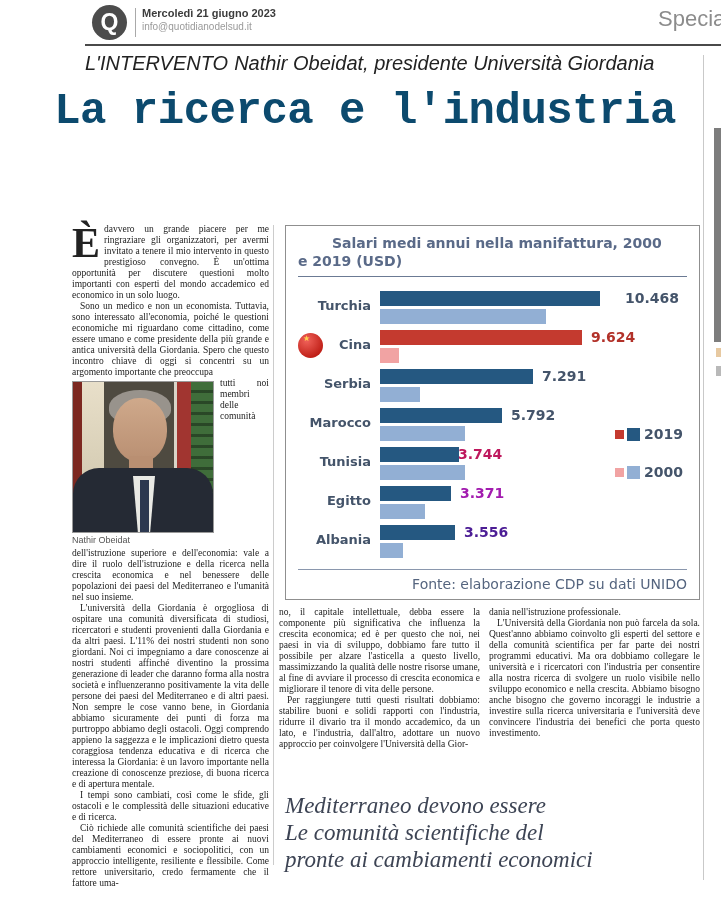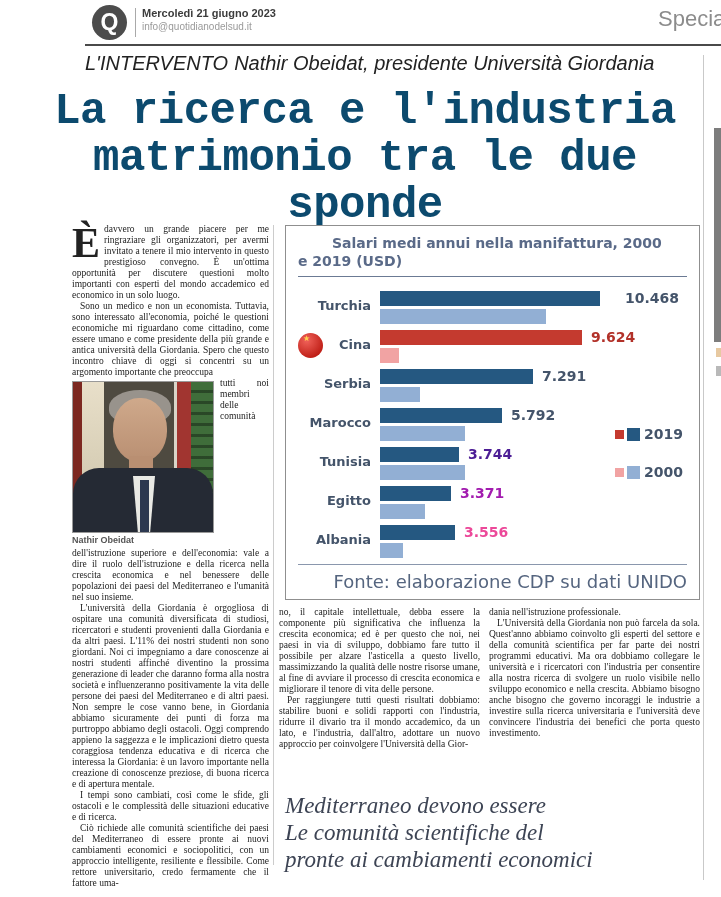--- a/index.html
+++ b/index.html
@@ -30,21 +30,21 @@
   .bodycol{position:absolute;font-size:9.5px;line-height:11px;text-align:justify;color:#222;}
   .col1{left:72px;top:224px;width:197px;}
   .col2{left:279px;top:607px;width:201px;}
   .col3{left:489px;top:607px;width:211px;}
   .bodycol p{margin:0;}
   .indent{text-indent:8px;}
   .dropcap{float:left;font-size:42px;line-height:34px;padding:2px 4px 0 0;font-weight:bold;
         font-family:"Liberation Serif",serif;}
 
   
-  .photo-float{float:left;width:142px;margin:3px 6px 2px 0;font-weight:bold;}
+  .photo-float{float:left;width:142px;margin:3px 6px 2px 0;}
   .photo{position:relative;width:140px;height:150px;overflow:hidden;background:#4e4a40;border:1px solid #999;}
   .ph-curtain{position:absolute;left:0;top:0;width:9px;height:100%;background:#7c2820;}
   .ph-frame{position:absolute;left:9px;top:0;width:22px;height:100%;
         background:linear-gradient(#e8dfc9,#cbc2a8);}
   .ph-pole{position:absolute;right:36px;top:0;width:3px;height:100%;background:#d9d5c9;}
   .ph-flag{position:absolute;right:0;top:0;width:36px;height:100%;
         background:linear-gradient(90deg,#a13530 0 14px,#3f6d3a 14px 36px);}
   .ph-flag-stripes{position:absolute;right:0;top:0;width:22px;height:100%;
         background:repeating-linear-gradient(180deg,transparent 0 8px,rgba(15,25,15,.45) 8px 11px);}
   .ph-hair{position:absolute;left:36px;top:8px;width:62px;height:34px;background:#98938c;
@@ -78,21 +78,21 @@
   .bar{position:absolute;left:0;height:15px;}
   .bar-2019{top:0;}
   .bar-2000{top:18px;}
   .bar-value{position:absolute;top:-1px;font-size:14px;font-weight:bold;color:#44546a;white-space:nowrap;}
   .chart-legend{position:absolute;right:16px;top:200px;}
   .legend-entry{display:flex;align-items:center;margin-bottom:22px;}
   .sq-small{width:9px;height:9px;margin-right:3px;}
   .sq-big{width:13px;height:13px;margin-right:4px;}
   .legend-text{font-size:14px;font-weight:bold;color:#44546a;}
   .chart-source{position:absolute;left:12px;right:12px;bottom:7px;border-top:1px solid #8a97ad;
-        padding-top:6px;text-align:right;font-size:18px;color:#55657f;}
+        padding-top:6px;text-align:right;font-size:14px;color:#55657f;}
 
   
   .pull-quote{position:absolute;left:285px;top:792px;width:430px;
         font-family:"Liberation Serif",serif;font-style:italic;font-size:23px;line-height:27px;
         color:#3d4454;}
 
   
   .vrule-col1{position:absolute;left:273px;top:225px;width:1px;height:640px;background:#cccccc;}
   .page-rule-right{position:absolute;left:703px;top:55px;width:1px;height:825px;background:#c9c9c9;}
   .edge-bar{position:absolute;left:714px;top:128px;width:7px;height:214px;background:#7d7d7d;}
@@ -112,21 +112,20 @@
   </div>
   <div class="section-label">Speciale</div>
   <div class="masthead-rule"></div>
 
   <div class="kicker">
     <span class="kicker-label">L'INTERVENTO</span><span>Nathir Obeidat, presidente Università Giordania</span>
   </div>
 
   <div class="headline">
     <div>La ricerca e l'industria</div>
-    <div>matrimonio tra le due sponde</div>
   </div>
 
   <div class="bodycol col1">
     <p><span class="dropcap">È</span><span>davvero un grande piacere per me ringraziare gli organizzatori, per avermi invitato a tenere il mio intervento in questo prestigioso convegno. È un'ottima opportunità per discutere questioni molto importanti con esperti del mondo accademico ed economico in un solo luogo.</span></p>
     <p class="indent">Sono un medico e non un economista. Tuttavia, sono interessato all'economia, poiché le questioni economiche mi riguardano come cittadino, come essere umano e come presidente della più grande e antica università della Giordania. Spero che questo incontro chiave di oggi si concentri su un argomento importante che preoccupa</p>
     <div>
       <div class="photo-float">
         <div class="photo">
           <div class="ph-curtain"></div>
           <div class="ph-frame"></div>
@@ -187,37 +186,37 @@
           <div class="row-bars">
             <div class="bar bar-2019" style="width: 122px; background: rgb(37, 88, 129);"></div>
             <div class="bar-value" style="left: 131px; color: rgb(68, 84, 106);">5.792</div>
             <div class="bar bar-2000" style="width: 85px; background: rgb(146, 175, 212);"></div>
           </div>
         </div>
         <div class="chart-row">
           <div class="row-label">Tunisia</div>
           <div class="row-bars">
             <div class="bar bar-2019" style="width: 79px; background: rgb(37, 88, 129);"></div>
-            <div class="bar-value" style="left: 88px; color: #4c1d95;">3.744</div>
+            <div class="bar-value" style="left: 78px; color: #be185d;">3.744</div>
             <div class="bar bar-2000" style="width: 85px; background: rgb(146, 175, 212);"></div>
           </div>
         </div>
         <div class="chart-row">
           <div class="row-label">Egitto</div>
           <div class="row-bars">
             <div class="bar bar-2019" style="width: 71px; background: rgb(37, 88, 129);"></div>
             <div class="bar-value" style="left: 80px; color: #a21caf;">3.371</div>
             <div class="bar bar-2000" style="width: 45px; background: rgb(146, 175, 212);"></div>
           </div>
         </div>
         <div class="chart-row">
           <div class="row-label">Albania</div>
           <div class="row-bars">
             <div class="bar bar-2019" style="width: 75px; background: rgb(37, 88, 129);"></div>
-            <div class="bar-value" style="left: 84px; color: #ec4899;">3.556</div>
+            <div class="bar-value" style="left: 84px; color: #4c1d95;">3.556</div>
             <div class="bar bar-2000" style="width: 23px; background: rgb(146, 175, 212);"></div>
           </div>
         </div>
       </div>
     <div class="chart-legend">
         <div class="legend-entry">
           <div class="sq-small" style="background: rgb(196, 58, 47);"></div>
           <div class="sq-big" style="background: rgb(37, 88, 129);"></div>
           <div class="legend-text">2019</div>
         </div>

